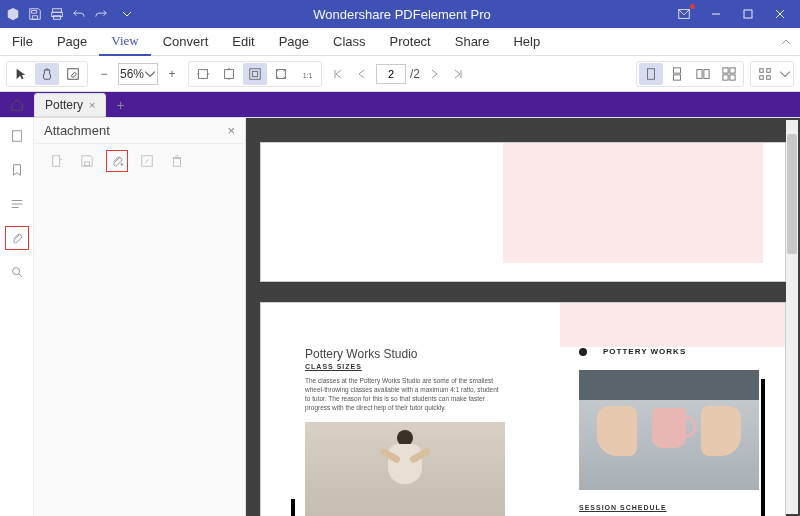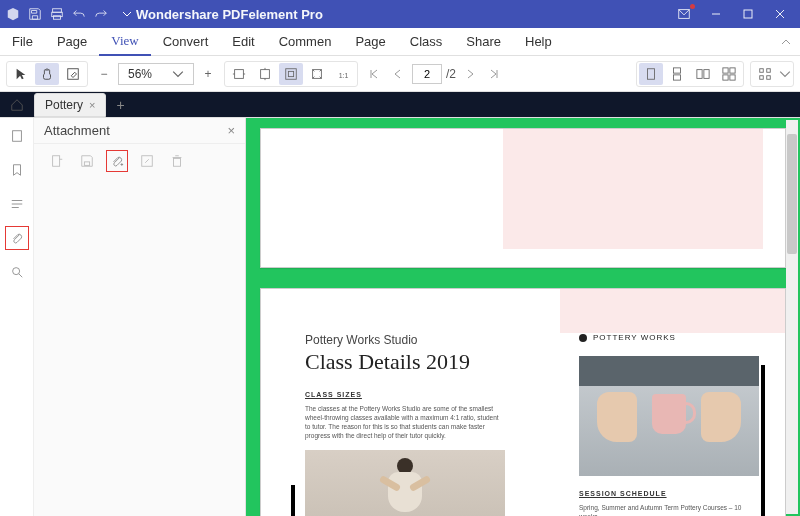--- a/index.html
+++ b/index.html
@@ -1,70 +1,70 @@
 <!DOCTYPE html>
 <html><head>
 <meta charset="utf-8">
 <style>
 * { box-sizing: border-box; margin: 0; padding: 0; font-family: "Segoe UI", Arial, sans-serif; }
 body { width: 800px; height: 516px; overflow: hidden; background: #fff; font-size: 12px; color: #333; }
 .titlebar { height: 28px; background: #4051b5; display: flex; align-items: center; color: #fff; padding: 0 4px; }
 .titlebar .left-icons { display: flex; gap: 4px; align-items: center; }
 .titlebar .left-icons .icon { width: 18px; height: 18px; display: flex; align-items: center; justify-content: center; opacity: 0.85; }
 .titlebar .dropdown-arrow { width: 18px; height: 18px; display: flex; align-items: center; justify-content: center; margin-left: 4px; }
-.titlebar .app-title { flex: 1; text-align: left; font-size: 13px; font-weight: 700; opacity: 0.95; }
+.titlebar .app-title { flex: 1; text-align: center; font-size: 13px; font-weight: 400; opacity: 0.95; }
 .titlebar .right-icons { display: flex; gap: 0; align-items: center; }
 .titlebar .right-icons .icon { width: 32px; height: 28px; display: flex; align-items: center; justify-content: center; opacity: 0.9; }
 .mail-dot { position: relative; }
 .mail-dot::after { content: ""; position: absolute; top: 4px; right: 5px; width: 5px; height: 5px; background: #e53935; border-radius: 50%; }
 .menubar { height: 28px; display: flex; align-items: center; border-bottom: 1px solid #e0e0e0; padding: 0 0; }
 .menubar .menu-item { padding: 0 12px; height: 28px; display: flex; align-items: center; font-size: 13px; color: #333; cursor: pointer; }
 .menubar .menu-item.active { color: #4051b5; border-bottom: 2px solid #4051b5; font-family: Liberation Serif, serif; }
 .menubar .collapse-arrow { margin-left: auto; padding: 0 8px; color: #999; }
 .toolbar { height: 36px; display: flex; align-items: center; border-bottom: 1px solid #e0e0e0; padding: 0 6px; gap: 6px; }
 .toolbar .group { display: flex; align-items: center; gap: 2px; border: 1px solid #e4e4e4; border-radius: 3px; padding: 2px; height: 26px; }
 .toolbar .tool-btn { width: 24px; height: 22px; display: flex; align-items: center; justify-content: center; border-radius: 2px; cursor: pointer; }
 .toolbar .tool-btn.active { background: #d8dcf0; }
 .toolbar .zoom-group { display: flex; align-items: center; gap: 4px; }
 .toolbar .zoom-group .zbtn { width: 20px; height: 20px; display: flex; align-items: center; justify-content: center; color: #666; cursor: pointer; }
-.toolbar .zoom-select { display: flex; align-items: center; border: 1px solid #ccc; height: 22px; padding: 0 9px; font-size: 12px; gap: 20px; }
+.toolbar .zoom-select { display: flex; align-items: center; border: 1px solid #ccc; height: 22px; padding: 0 1px; font-size: 12px; gap: 0; }
 .toolbar .page-group { display: flex; align-items: center; gap: 4px; }
 .toolbar .page-input { width: 30px; height: 20px; border: 1px solid #ccc; text-align: center; font-size: 11px; }
 .toolbar .page-total { font-size: 12px; color: #555; }
 .toolbar .nav-btn { width: 20px; height: 20px; display: flex; align-items: center; justify-content: center; color: #888; cursor: pointer; }
-.tabbar { height: 26px; display: flex; align-items: center; border-bottom: 1px solid #e0e0e0; background: #0f172a; }
+.tabbar { height: 26px; display: flex; align-items: center; border-bottom: 1px solid #e0e0e0; background: #4c1d95; }
 .tabbar .home-icon { width: 34px; display: flex; justify-content: center; color: #555; }
 .tabbar .tab { display: flex; align-items: center; gap: 6px; padding: 0 10px; height: 24px; background: #f0f0f0; border: 1px solid #ddd; border-radius: 3px 3px 0 0; font-size: 12px; }
 .tabbar .tab .close { color: #888; font-size: 11px; }
 .tabbar .plus { padding: 0 10px; color: #888; font-size: 14px; }
 .body-area { display: flex; height: calc(516px - 28px - 28px - 36px - 26px); }
 .side-rail { width: 34px; background: #fff; border-right: 1px solid #eee; display: flex; flex-direction: column; align-items: center; padding-top: 6px; gap: 10px; }
 .side-rail .rail-btn { width: 24px; height: 24px; display: flex; align-items: center; justify-content: center; color: #888; cursor: pointer; border: 1px solid transparent; }
 .side-rail .rail-btn.highlight { border: 1px solid #e53935; }
 .side-panel { width: 212px; background: #fafafa; border-right: 1px solid #e0e0e0; display: flex; flex-direction: column; }
 .side-panel .panel-header { height: 26px; display: flex; align-items: center; justify-content: space-between; padding: 0 10px; font-size: 13px; color: #444; border-bottom: 1px solid #eee; }
 .side-panel .panel-header .close { color: #888; cursor: pointer; }
 .side-panel .panel-tools { display: flex; gap: 8px; padding: 6px 12px; align-items: center; }
 .side-panel .panel-tools .ptool { width: 22px; height: 22px; display: flex; align-items: center; justify-content: center; color: #aaa; border: 1px solid transparent; cursor: pointer; }
 .side-panel .panel-tools .ptool.highlight { border: 1px solid #e53935; }
-.doc-view { flex: 1; background: #22c55e; overflow: auto; position: relative; padding: 10px 14px; }
+.doc-view { flex: 1; background: #404040; overflow: auto; position: relative; padding: 24px 14px; }
 .page { background: #fff; box-shadow: 0 1px 1px rgba(0,0,0,0.1); border: 1px solid #ccc; position: relative; }
 .page1 { height: 140px; margin-bottom: 20px; }
 .page1 .pink-block { position: absolute; right: 22px; top: 0; width: 260px; height: 120px; background: #fbe9e9; }
 .page2 { height: 340px; position: relative; overflow: hidden; }
 .page2 .pink-right { position: absolute; right: 0; top: 0; width: 225px; height: 44px; background: #fbe9e9; }
 .page2 .left-col { position: absolute; left: 44px; top: 44px; width: 200px; }
 .page2 .subtitle { font-size: 12px; color: #444; margin-bottom: 2px; }
 .page2 .title { font-family: Georgia, serif; font-size: 22px; font-weight: 500; color: #222; margin-bottom: 16px; }
 .page2 .section-label { font-size: 7px; letter-spacing: 1px; font-weight: 700; color: #333; margin-bottom: 6px; text-decoration: underline; }
 .page2 .body-text { font-size: 6.5px; color: #555; line-height: 1.4; margin-bottom: 10px; }
 .page2 .left-img { width: 200px; height: 140px; background: linear-gradient(#d8cfc5,#bdb4a8); position: relative; overflow: hidden; }
 .page2 .black-bar-l { position: absolute; left: 30px; top: 196px; width: 4px; height: 144px; background: #000; }
 .page2 .right-col { position: absolute; right: 26px; top: 44px; width: 180px; }
-.page2 .brand { font-size: 8px; font-weight: 400; letter-spacing: 1px; color: #222; display: flex; align-items: center; gap: 6px; margin-bottom: 14px; }
+.page2 .brand { font-size: 8px; font-weight: 700; letter-spacing: 1px; color: #222; display: flex; align-items: center; gap: 16px; margin-bottom: 14px; }
 .page2 .brand .dot { width: 8px; height: 8px; background: #222; border-radius: 50%; }
 .page2 .right-img { width: 180px; height: 120px; background: linear-gradient(#cbd0d4,#a9b0b5); margin-bottom: 14px; position: relative; overflow: hidden; }
 .page2 .black-bar-r { position: absolute; right: 20px; top: 76px; width: 4px; height: 264px; background: #000; }
 svg { display: block; }
 .icon-sm { width: 14px; height: 14px; }
 .icon-xs { width: 12px; height: 12px; }
 .scrollbar { position: absolute; right: 2px; top: 2px; bottom: 2px; width: 12px; background: #f0f0f0; }
 .scrollbar .thumb { position: absolute; left: 1px; right: 1px; top: 14px; height: 120px; background: #c8c8c8; border-radius: 2px; }
 
 .potter-fig { position:absolute; left:50%; top:8px; transform:translateX(-50%); }
@@ -143,23 +143,23 @@
       </div>
   </div>
 </div>
 
 <div class="menubar">
   <div class="menu-item">File</div>
   <div class="menu-item">Page</div>
   <div class="menu-item active">View</div>
   <div class="menu-item">Convert</div>
   <div class="menu-item">Edit</div>
-  <div class="menu-item">Commen</div>
   <div class="menu-item">Page</div>
   <div class="menu-item">Class</div>
+  <div class="menu-item">Protect</div>
   <div class="menu-item">Share</div>
   <div class="menu-item">Help</div>
   <div class="collapse-arrow">
       <svg class="icon-xs" viewBox="0 0 12 12">
         <path d="M2 8 L6 4 L10 8" fill="none" stroke="#999"></path>
       </svg>
     </div>
 </div>
 
 <div class="toolbar">
@@ -381,21 +381,20 @@
   <div class="doc-view">
     <div class="page page1">
       <div class="pink-block"></div>
     </div>
     <div class="page page2">
       <div class="pink-right"></div>
       <div class="black-bar-l"></div>
       <div class="black-bar-r"></div>
       <div class="left-col">
         <div class="subtitle">Pottery Works Studio</div>
-        <div class="title">Class Details 2019</div>
         <div class="section-label">CLASS SIZES</div>
         <div class="body-text">The classes at the Pottery Works Studio are some of the smallest wheel-throwing classes available with a maximum 4:1 ratio, student to tutor. The reason for this is so that students can make faster progress with the direct help of their tutor quickly.</div>
         <div class="left-img">
           <div class="potter-fig">
             <div class="potter-head"></div>
             <div class="potter-body"></div>
             <div class="potter-arms">
                 <div class="potter-arm-l"></div>
                 <div class="potter-arm-r"></div>
               </div>

